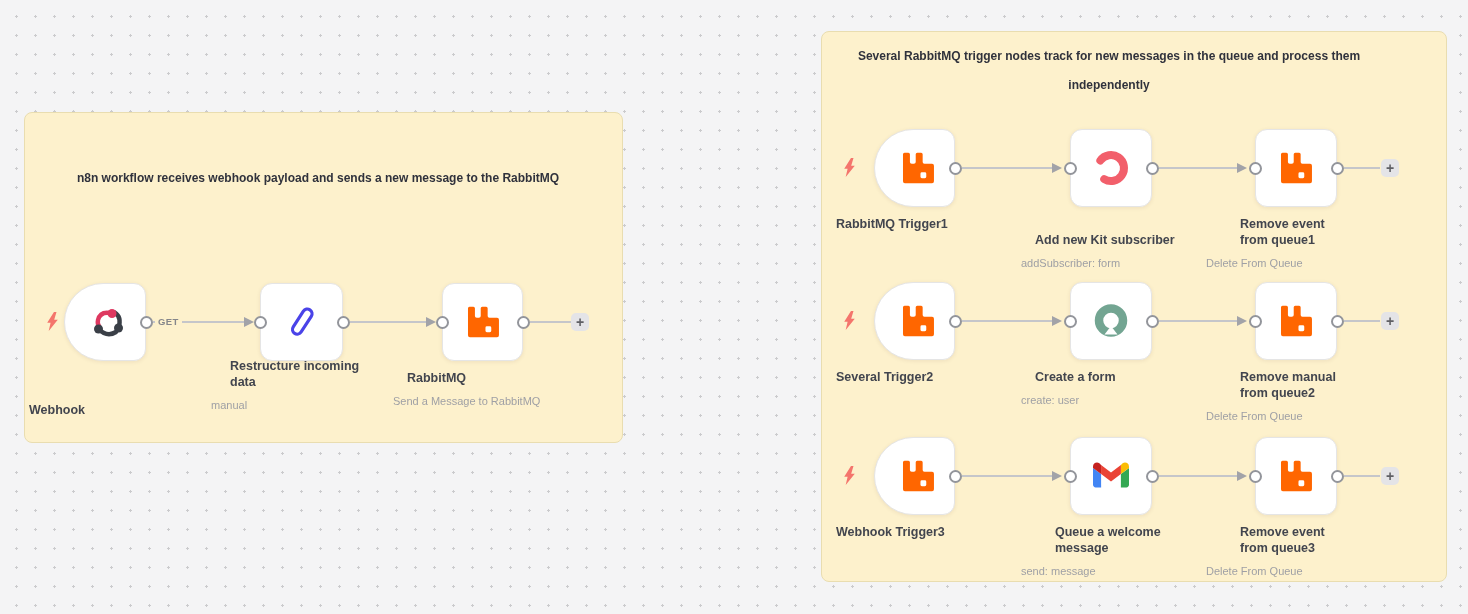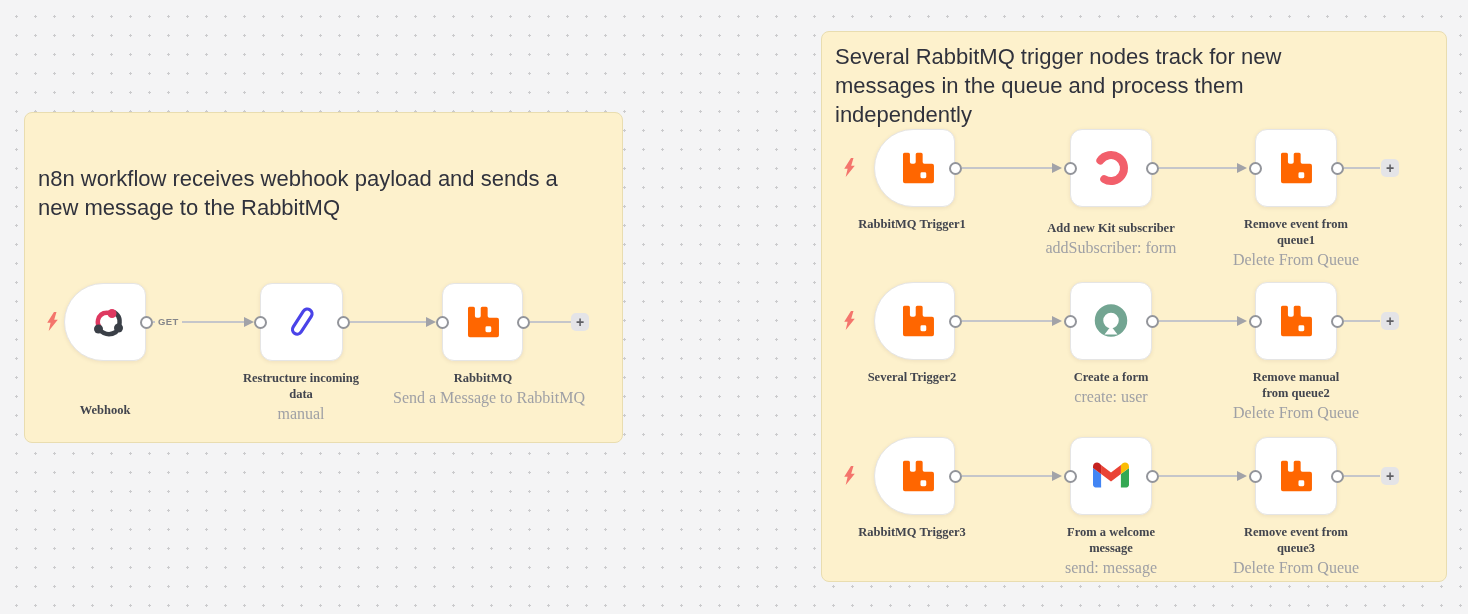--- a/index.html
+++ b/index.html
@@ -17,21 +17,21 @@
   }
   .sticky{
     position:absolute;z-index:1;
     background:#fdf1cc;border:1px solid #e9ddb0;border-radius:8px;
     box-sizing:border-box;
   }
   .sticky-title{
     position:absolute;font-size:26px;font-weight:700;color:#2a2c35;letter-spacing:-.2px;
   }
   .sticky-desc{
-    position:absolute;font-size:22px;font-weight:400;color:#30323c;line-height:29px;
+    position:absolute;font-size:12px;font-weight:700;color:#30323c;line-height:29px;text-align:center;
   }
   .node{
     position:absolute;z-index:3;height:78px;box-sizing:border-box;
     background:#ffffff;border:1px solid #e5e5e5;border-radius:12px;
     box-shadow:0 1px 4px rgba(68,28,23,0.08);
     display:flex;align-items:center;justify-content:center;
   }
   .node.trigger{border-radius:39px 12px 12px 39px;}
   .node.trigger svg{margin-left:7px;}
   .port{
@@ -48,28 +48,28 @@
     position:absolute;z-index:5;font-size:9.5px;font-weight:700;color:#85868a;
     background:#fdf1cc;padding:0 3px;letter-spacing:.4px;line-height:13px;
   }
   .plusbtn{
     position:absolute;z-index:3;width:18px;height:18px;border-radius:5px;
     background:#e4e4e7;color:#5f6065;font-size:14px;font-weight:700;
     display:flex;align-items:center;justify-content:center;line-height:1;
     cursor:pointer;
   }
   .bolt{position:absolute;z-index:3;}
-  .nlabel{position:absolute;z-index:3;width:180px;text-align:center;font-family:Liberation Serif, serif;}
+  .nlabel{position:absolute;z-index:3;width:180px;}
   .nname{
     font-size:12.5px;font-weight:700;color:#42454e;line-height:16px;
     margin:0 auto;max-width:152px;
   }
   .nname.w110{max-width:112px;}
   .nname.w140{max-width:142px;}
-  .nsub{font-size:16px;color:#9fa0a5;margin-top:3px;white-space:nowrap;}
+  .nsub{font-size:11px;color:#9fa0a5;margin-top:9px;white-space:nowrap;}
   svg{display:block;}
 </style>
 </head>
 <body>
 
 <svg width="0" height="0" style="position:absolute">
   <defs>
     <symbol id="sym-rabbit" viewBox="0 0 40 40">
       <path fill="#FF6600" fill-rule="evenodd" d="M35 15.5 h-8.2 a1.9 1.9 0 0 1 -1.9 -1.9 V5.6 A1.6 1.6 0 0 0 23.3 4 h-4.1 a1.6 1.6 0 0 0 -1.6 1.6 v8 a1.9 1.9 0 0 1 -1.9 1.9 h-2.3 a1.9 1.9 0 0 1 -1.9 -1.9 V5.6 A1.6 1.6 0 0 0 9.9 4 H5.8 A1.6 1.6 0 0 0 4.2 5.6 V34 a2 2 0 0 0 2 2 h28.6 a2 2 0 0 0 2 -2 V17.5 a2 2 0 0 0 -2 -2 z M28.7 29.2 a1.5 1.5 0 0 1 -1.5 1.5 h-3.1 a1.5 1.5 0 0 1 -1.5 -1.5 v-3.1 a1.5 1.5 0 0 1 1.5 -1.5 h3.1 a1.5 1.5 0 0 1 1.5 1.5 z"></path>
     </symbol>
@@ -144,21 +144,21 @@
         <use href="#sym-rabbit"></use>
       </svg>
   </div>
   <div class="port" style="left:516.5px;top:315.5px;"></div>
   <div class="wire" style="left:530px;top:321px;width:41px;"></div>
   <div class="plusbtn" style="left:571px;top:313px;">+</div>
 
   <div class="nlabel" style="left:15px;top:370px;margin-top:32px;">
     <div class="nname">Webhook</div>
   </div>
-  <div class="nlabel" style="left:211px;top:370px;">
+  <div class="nlabel" style="left:211px;top:358px;">
     <div class="nname w140">Restructure incoming data</div>
     <div class="nsub">manual</div>
   </div>
   <div class="nlabel" style="left:393px;top:370px;">
     <div class="nname">RabbitMQ</div>
     <div class="nsub">Send a Message to RabbitMQ</div>
   </div>
 
   <svg class="bolt" style="left:843px;top:158px;" width="13" height="19">
       <use href="#sym-bolt"></use>
@@ -186,21 +186,21 @@
         <use href="#sym-rabbit"></use>
       </svg>
   </div>
   <div class="port" style="left:1330.5px;top:161.5px;"></div>
   <div class="wire" style="left:1344px;top:167px;width:36px;"></div>
   <div class="plusbtn" style="left:1381px;top:159px;">+</div>
 
   <div class="nlabel" style="left:822px;top:216px;">
     <div class="nname">RabbitMQ Trigger1</div>
   </div>
-  <div class="nlabel" style="left:1021px;top:220px;">
+  <div class="nlabel" style="left:1021px;top:232px;">
     <div class="nname">Add new Kit subscriber</div>
     <div class="nsub">addSubscriber: form</div>
   </div>
   <div class="nlabel" style="left:1206px;top:216px;">
     <div class="nname w110">Remove event from queue1</div>
     <div class="nsub">Delete From Queue</div>
   </div>
 
   <svg class="bolt" style="left:843px;top:311px;" width="13" height="19">
       <use href="#sym-bolt"></use>
@@ -268,24 +268,24 @@
   <div class="node" style="left:1255px;top:437px;width:82px;">
     <svg width="38" height="38">
         <use href="#sym-rabbit"></use>
       </svg>
   </div>
   <div class="port" style="left:1330.5px;top:469.5px;"></div>
   <div class="wire" style="left:1344px;top:475px;width:36px;"></div>
   <div class="plusbtn" style="left:1381px;top:467px;">+</div>
 
   <div class="nlabel" style="left:822px;top:524px;">
-    <div class="nname">RabbitMQ Trigger3</div>
+    <div class="nname">Webhook Trigger3</div>
   </div>
   <div class="nlabel" style="left:1021px;top:524px;">
-    <div class="nname w110">From a welcome message</div>
+    <div class="nname w110">Queue a welcome message</div>
     <div class="nsub">send: message</div>
   </div>
   <div class="nlabel" style="left:1206px;top:524px;">
     <div class="nname w110">Remove event from queue3</div>
     <div class="nsub">Delete From Queue</div>
   </div>
 
 </div>
 
 </body></html>

